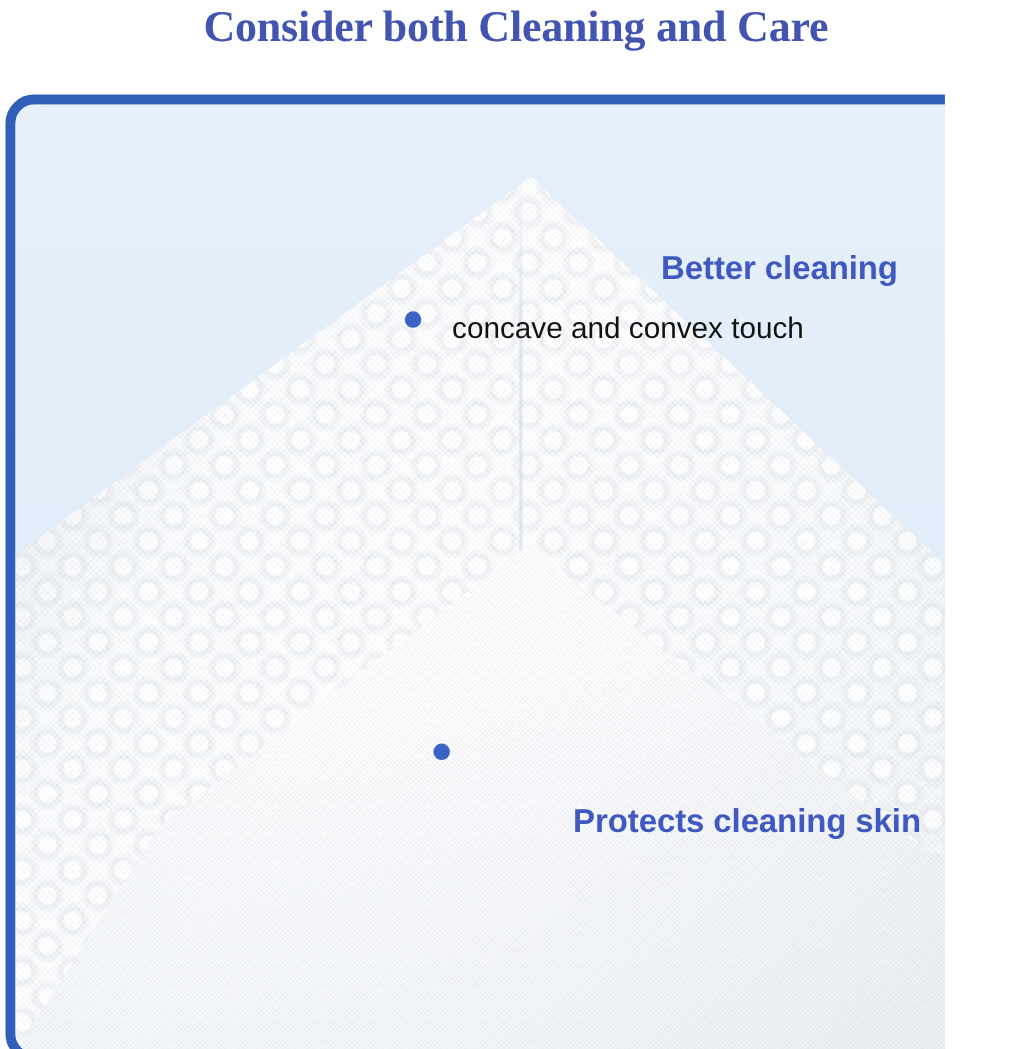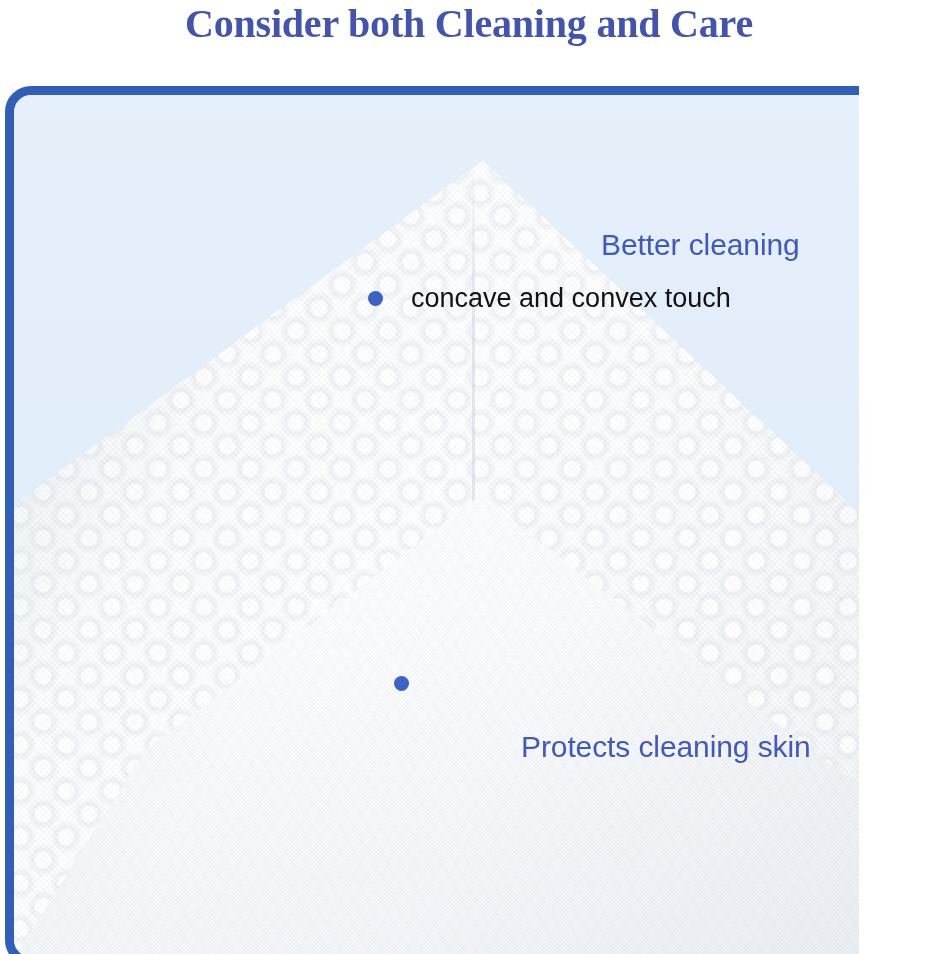--- a/index.html
+++ b/index.html
@@ -106,29 +106,29 @@
   }
   .sheet-third-face{
     clip-path:polygon(0% 100%, 44.6% 89.2%, 100% 100%);
     background:linear-gradient(180deg,#fdfdfe 0%,#f6f7f9 100%);
   }
 
   
   .cap-head{
     position:absolute;
     font-family:"Liberation Sans",sans-serif;
-    font-weight:normal;
+    font-weight:bold;
     font-size:30px;
     color:#4059c0;
     white-space:nowrap;
     letter-spacing:-0.1px;
   }
   .cap-row{
     position:absolute;
-    display:flex;align-items:center;
+    display:flex;align-items:flex-start;
     white-space:nowrap;
   }
   .cap-dot{
     width:15px;height:15px;border-radius:50%;
     background:#3b62c4;
     flex:0 0 auto;
   }
   .cap-text{
     font-family:"Liberation Sans",sans-serif;
     font-weight:normal;

